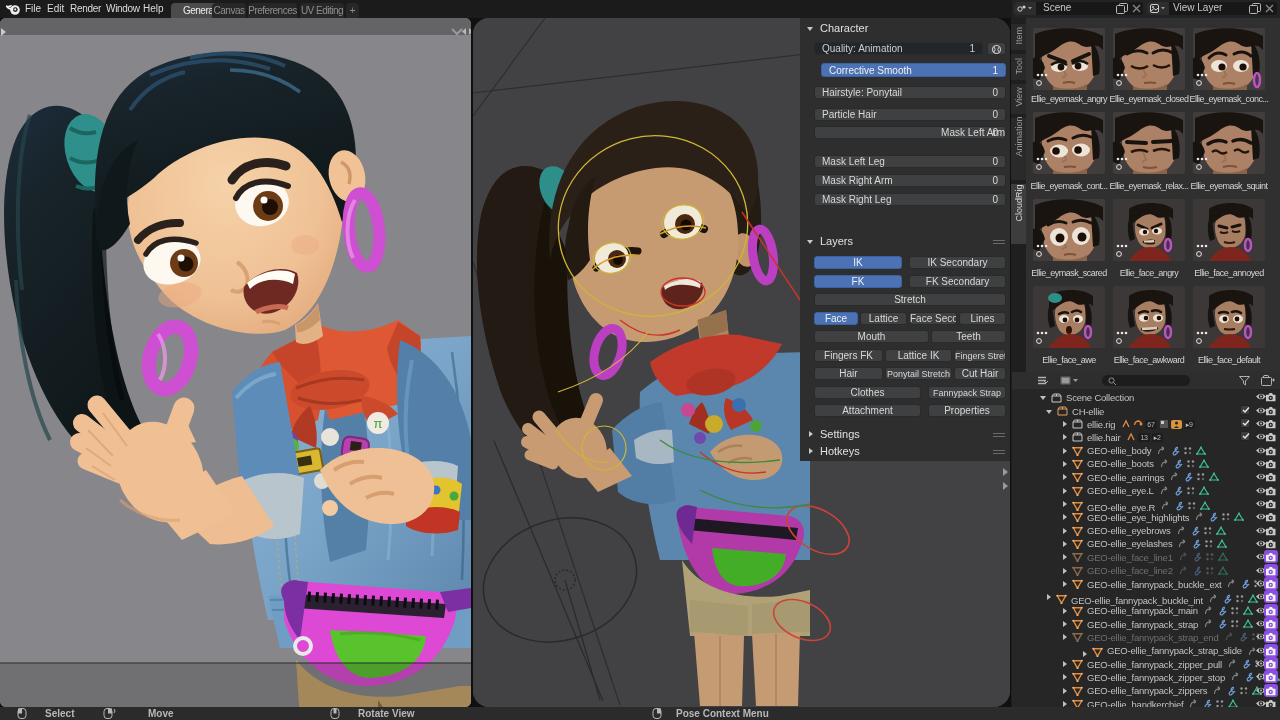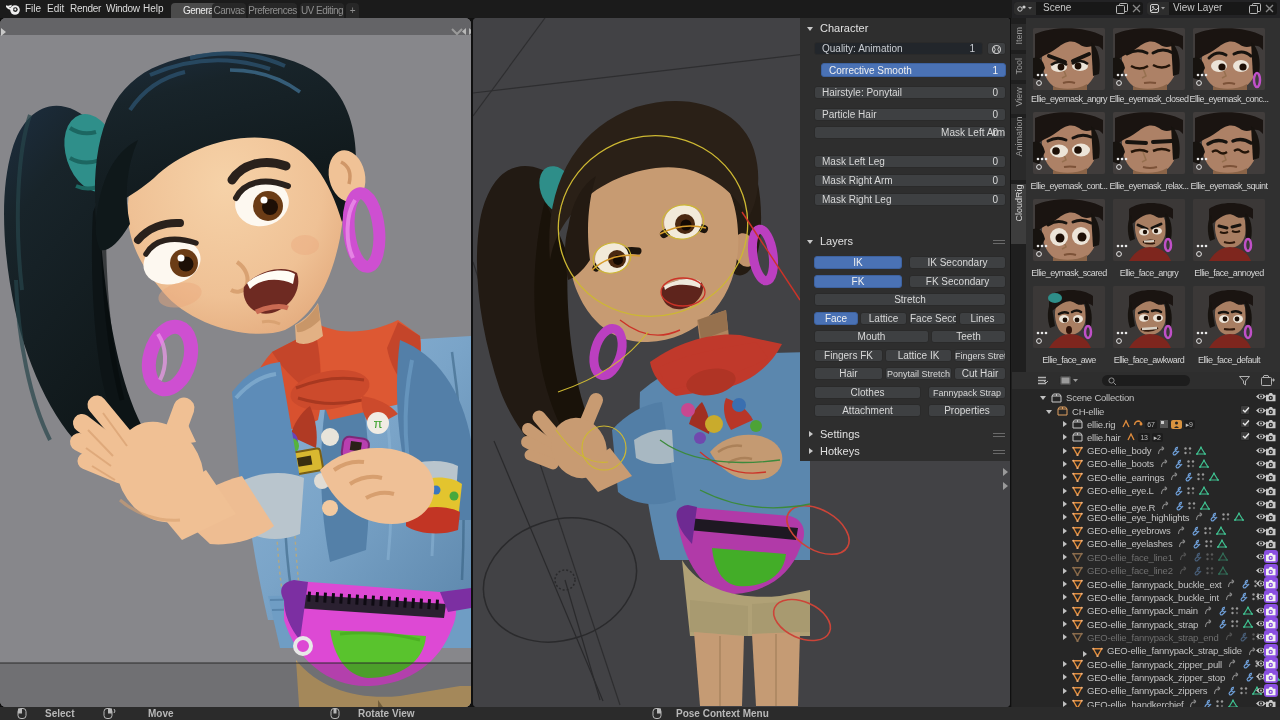--- a/index.html
+++ b/index.html
@@ -8,21 +8,21 @@
   .abs { position:absolute; }
   .topbar { left:0; top:0; width:1280px; height:18px; background:#1b1b1b; }
   .menu { color:#dcdcdc; font-size:10px; line-height:18px; position:absolute; top:0; }
   .wtab { position:absolute; top:3px; height:15px; font-size:10px; line-height:15px; color:#8e8e8e; background:#272727; border-radius:4px 4px 0 0; text-align:center; white-space:nowrap; overflow:hidden; letter-spacing:-0.5px; }
   .wtab.act { background:#4b4b4b; color:#ececec; }
   .statusbar { left:0; top:707px; width:1280px; height:13px; background:#2b2b2b; color:#b8b8b8; font-size:10px; line-height:13px;font-weight:bold; }
   .sb-it { position:absolute; top:0; }
   
   .led { left:0; top:18px; width:471px; height:689px; background:#646467; border-radius:6px; overflow:hidden; }
   
-  .vp { left:473px; top:18px; width:537px; height:689px; background:#424245; border-radius:4px; overflow:hidden; }
+  .vp { left:473px; top:18px; width:537px; height:689px; background:#424245; border-radius:16px; overflow:hidden; }
   
   .npanel { position:absolute; left:327px; top:0px; width:210px; height:443px; background:#2e2e2e; font-size:11px; color:#cfcfcf; }
   .phead { position:absolute; color:#e0e0e0; font-size:11px; }
   .btn { position:absolute; background:#3e4042; border:1px solid #2a2a2a; border-radius:3px; color:#d8d8d8; font-size:10px; text-align:center; white-space:nowrap; overflow:hidden; }
   .btn.blue { background:#4a72b5; border-color:#3d62a0; color:#f0f0f0; }
   .btn.dark { background:#22262b; }
   
   .rtabs { left:1011px; top:18px; width:15px; height:689px; background:#1f1f1f; }
   .vtab { position:absolute; left:0; width:15px; background:#2a2a2a; color:#989898; font-size:9px; }
   .vtab span { position:absolute; left:0; transform:rotate(-90deg); transform-origin:center; white-space:nowrap; width:100%; text-align:center; }
@@ -1130,21 +1130,21 @@
         </span>
       </span><svg width="12" height="9" style="position:absolute;left:243px;top:2px">
         <path d="M1,4.5 Q6,-1 11,4.5 Q6,10 1,4.5 Z" fill="#c8c8c8"></path>
         <circle cx="6" cy="4.5" r="2.3" fill="#262626"></circle>
         <circle cx="6" cy="4.5" r="0.9" fill="#c8c8c8"></circle>
       </svg><span style="position:absolute;left:252px;top:0px;width:14px;height:13px;background:#8a4fe0;border-radius:3px"></span><svg width="12" height="10" style="position:absolute;left:253px;top:2px">
         <path d="M1,2.8 L3.6,2.8 L4.6,1 L7,1 L8,2.8 L10.5,2.8 L10.5,9.3 L1,9.3 Z" fill="#f2f2f2"></path>
         <circle cx="5.7" cy="5.9" r="2.2" fill="#8a4fe0"></circle>
         <circle cx="5.7" cy="5.9" r="0.8" fill="#f2f2f2"></circle>
       </svg></div>
-  <div class="orow" style="top:218.3px"><span style="display:inline-flex;align-items:center;padding-left:51px;height:13px">
+  <div class="orow" style="top:218.3px"><span style="display:inline-flex;padding-left:35px;height:13px">
         <span style="flex:none;width:0;height:0;border-left:4px solid #c0c0c0;border-top:3px solid transparent;border-bottom:3px solid transparent;margin-right:5px"></span>
         <svg width="11" height="10" style="margin-right:4px;flex:none">
           <path d="M1.3,1.8 L9.7,1.8 L5.5,9.2 Z" fill="none" stroke="#e08c3c" stroke-width="1.4"></path>
           <circle cx="1.3" cy="1.8" r="1" fill="#e8b080"></circle>
           <circle cx="9.7" cy="1.8" r="1" fill="#e8b080"></circle>
           <circle cx="5.5" cy="9.2" r="1" fill="#e8b080"></circle>
         </svg>
         <span style="color:#c2c2c2">GEO-ellie_fannypack_buckle_int</span>
         <span style="display:inline-flex;gap:3px;margin-left:6px;opacity:1">
           <svg width="10" height="10">

